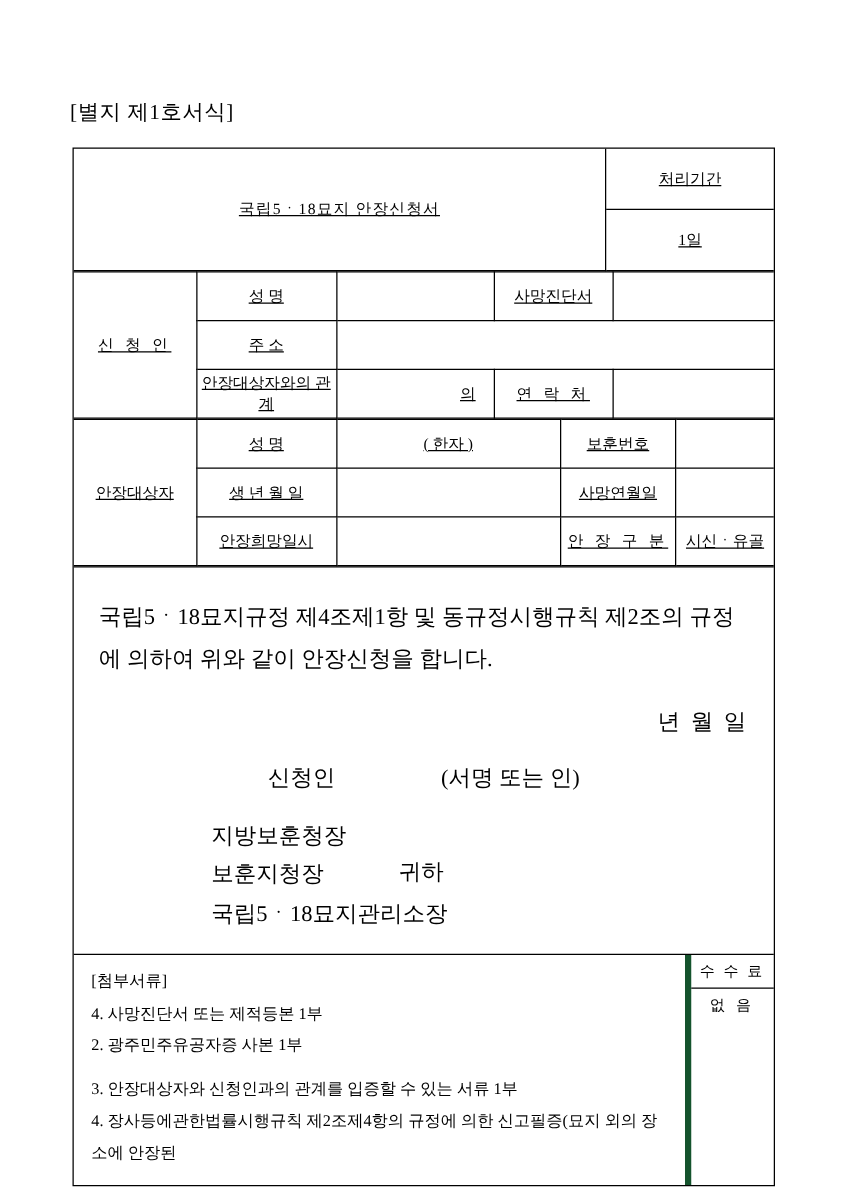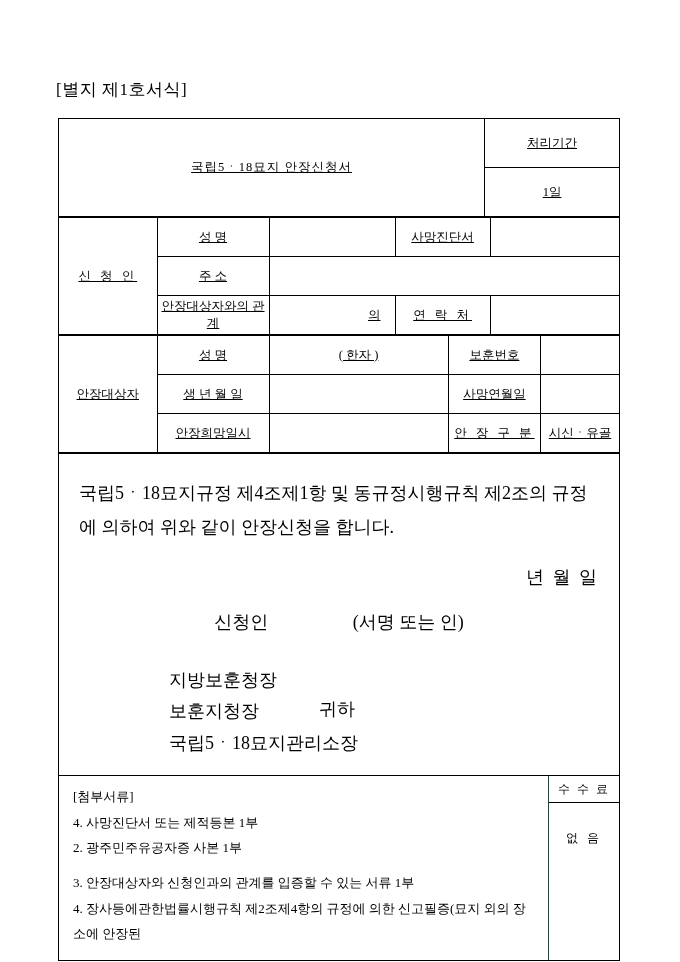--- a/index.html
+++ b/index.html
@@ -88,21 +88,21 @@
   }
   .applicant-line {
     margin-top: 10px;
     text-align: center;
   }
   .applicant-line .who {
     display: inline-block;
     margin-right: 80px;
   }
   .addressee {
-    margin-top: 26px;
+    margin-top: 14px;
     padding-left: 90px;
     line-height: 1.75;
     position: relative;
   }
   .addressee .gwiha {
     position: absolute;
     left: 240px;
     top: 29px;
     text-align: center;
   }
@@ -114,38 +114,37 @@
   }
   .attach-left {
     flex: 1 1 auto;
     padding: 8px 14px 14px 14px;
     font-size: 13px;
     line-height: 1.95;
     box-sizing: border-box;
   }
   .attach-right {
     width: 80px;
-    border-left: 1px solid #14532d;
+    border-left: 5px solid #14532d;
     box-sizing: border-box;
   }
   .fee-head {
     height: 26px;
     line-height: 26px;
     text-align: center;
     font-size: 12px;
     letter-spacing: 2px;
     border-bottom: 1px solid #000;
   }
   .fee-val {
     height: 26px;
     line-height: 26px;
     text-align: center;
     font-size: 12px;
     letter-spacing: 3px;
-    margin-top: 22px;
   }
   .attach-gap { height: 10px; }
   .indent-cont { padding-left: 18px; }
 </style>
 </head>
 <body>
 
 <div class="page">
 
   <div class="form-label">[별지 제1호서식]</div>

